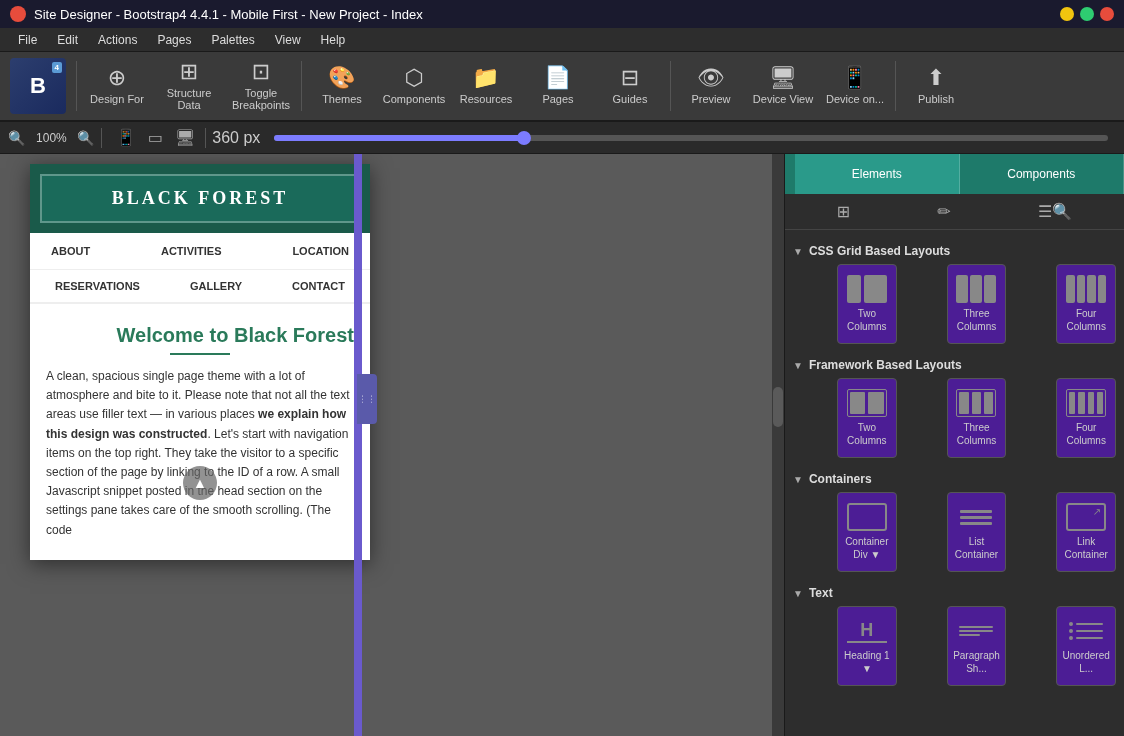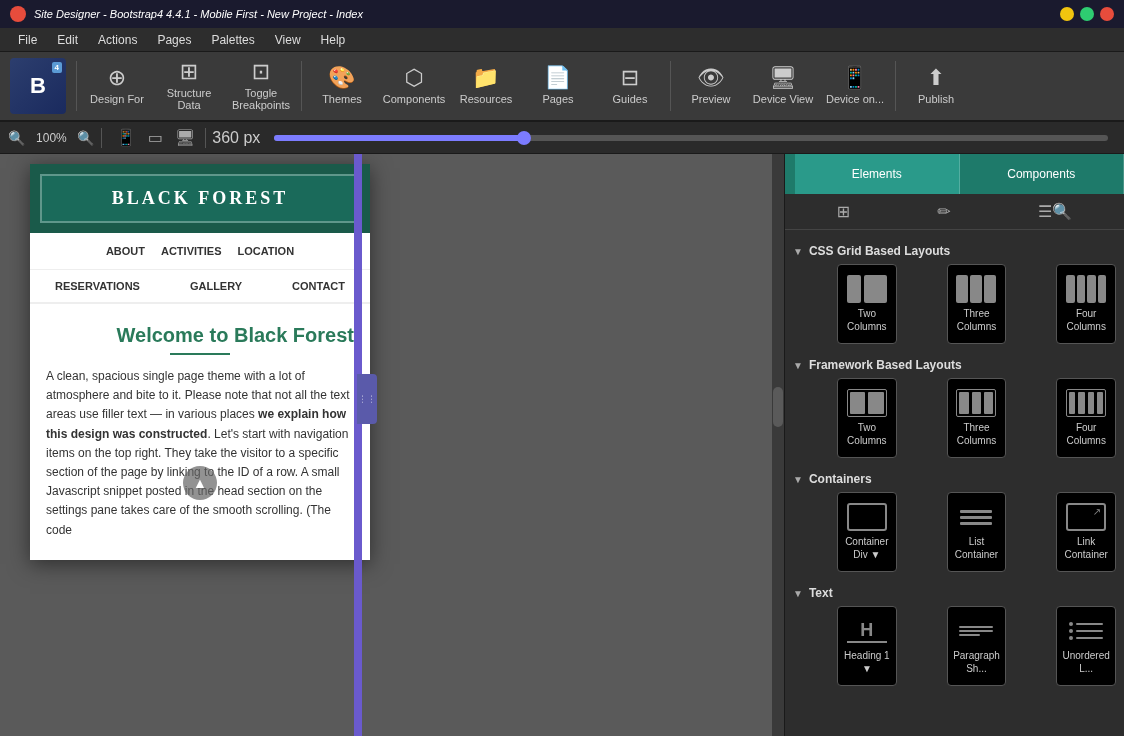--- a/index.html
+++ b/index.html
@@ -6,23 +6,22 @@
     body { font-family: Arial, sans-serif; font-size: 13px; background: #4a4a4a; overflow: hidden; }
 
     
     .title-bar {
       background: #1a1a2e;
       color: white;
       height: 28px;
       display: flex;
       align-items: center;
       padding: 0 10px;
-      font-size: 11px;
+      font-size: 13px;
       user-select: none;
-      font-style: italic;
     }
     .title-bar .app-icon {
       width: 16px; height: 16px;
       background: #e74c3c;
       border-radius: 50%;
       margin-right: 8px;
     }
     .title-bar .title-text { flex: 1; }
     .title-bar .win-controls { display: flex; gap: 6px; }
     .win-btn { width: 14px; height: 14px; border-radius: 50%; cursor: pointer; }
@@ -152,21 +151,21 @@
       font-family: serif;
       font-size: 18px;
       font-weight: bold;
       letter-spacing: 3px;
       padding: 12px 20px;
       border: 2px solid rgba(255,255,255,0.3);
       text-transform: uppercase;
     }
     .preview-nav {
       display: flex;
-      justify-content: center;
+      justify-content: space-between;
       border-bottom: 1px solid #eee;
       padding: 8px 13px;
     }
     .preview-nav a {
       font-size: 11px;
       font-weight: bold;
       color: #333;
       text-transform: uppercase;
       text-decoration: none;
       padding: 4px 8px;
@@ -266,21 +265,21 @@
     .section-chevron { color: #aaa; font-size: 10px; }
 
     
     .element-grid {
       display: grid;
       grid-template-columns: repeat(3, 1fr);
       gap: 6px;
       margin-bottom: 8px;
     }
     .element-card {
-      background: #000000;
+      background: #4c1d95;
       border: 1px solid #555;
       border-radius: 4px;
       padding: 8px 4px;
       display: flex;
       flex-direction: column;
       align-items: center;
       gap: 4px;
       cursor: pointer;
       min-height: 80px;
       justify-content: center;

